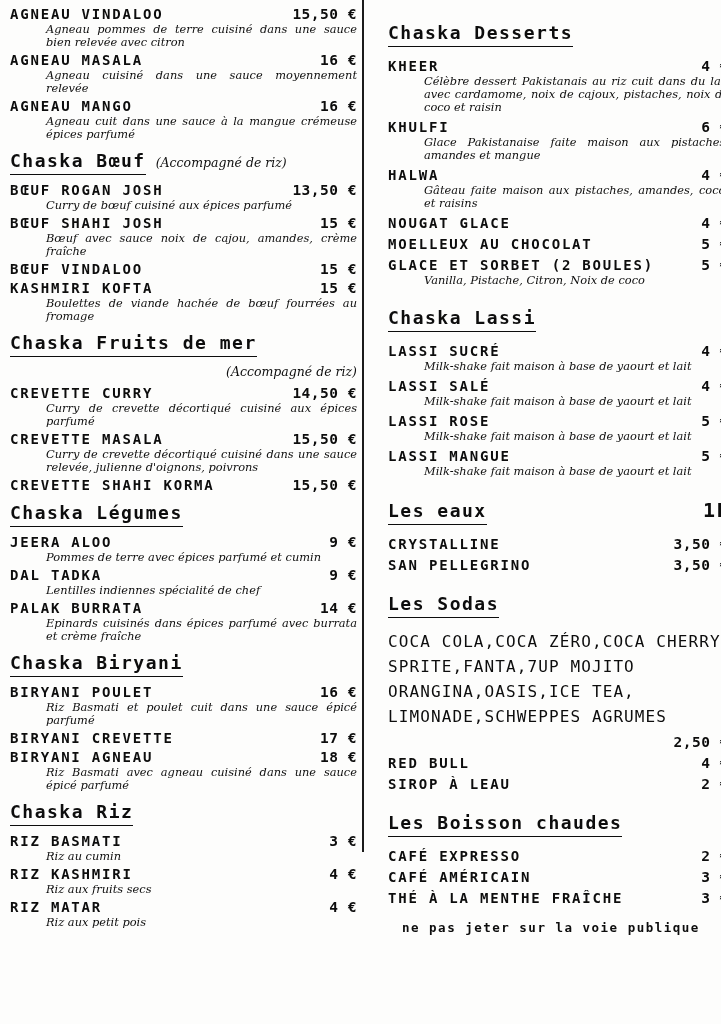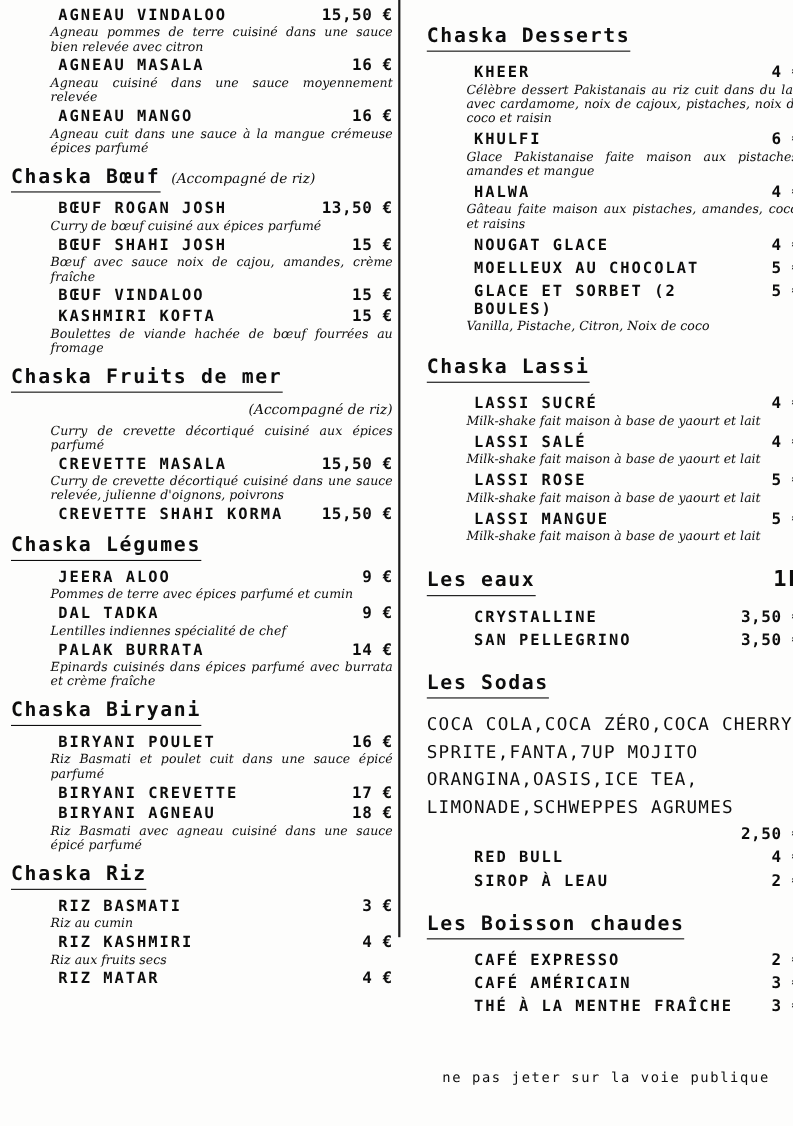--- a/index.html
+++ b/index.html
@@ -27,30 +27,30 @@
   }
   .section-title-right{margin-left:auto;font-size:20px;font-weight:bold;letter-spacing:1px;}
   .section-note-below{
     font-family:"DejaVu Serif","Liberation Serif",serif;font-style:italic;
     font-size:12.5px;text-align:right;margin:0 0 6px;
   }
 
   .menu-item{margin-bottom:3px;}
   .col-right .menu-item{margin-bottom:5px;}
   .item-row{display:flex;justify-content:space-between;align-items:baseline;}
-  .item-name{font-size:14px;font-weight:bold;letter-spacing:1.8px;line-height:16px;margin-left:43px;}
+  .item-name{font-size:14px;font-weight:bold;letter-spacing:1.8px;line-height:16px;}
   .item-price{font-size:14.5px;font-weight:bold;white-space:nowrap;margin-left:6px;letter-spacing:0.5px;}
   .item-desc{
     font-family:"DejaVu Serif","Liberation Serif",serif;font-style:italic;
     font-size:11.4px;line-height:13px;text-align:justify;margin-top:1px;margin-left:36px;
   }
   .item-name-lines{font-size:16px;font-weight:normal;letter-spacing:1.1px;line-height:25px;}
   .price-below{text-align:right;font-size:14.5px;font-weight:bold;margin-top:5px;letter-spacing:0.5px;}
 
-  .footer{position:absolute;left:402px;top:972px;font-size:12.5px;letter-spacing:1.5px;}
+  .footer{position:absolute;left:402px;top:920px;font-size:12.5px;letter-spacing:1.5px;font-weight:bold;}
 </style>
 </head>
 <body>
 
 <div class="page">
   <div class="col col-left" id="col-left">
       <section class="section">
         <div class="menu-item">
           <div class="item-row">
             <span class="item-name">AGNEAU VINDALOO</span>
@@ -105,20 +105,24 @@
           </div>
           <div class="item-desc">Boulettes de viande hachée de bœuf fourrées au fromage</div>
         </div>
       </section>
       <section class="section">
         <div class="section-header">
           <span class="section-title">Chaska Fruits de mer</span>
         </div>
         <div class="section-note-below">(Accompagné de riz)</div>
         <div class="menu-item">
+          <div class="item-row">
+            <span class="item-name">CREVETTE CURRY</span>
+            <span class="item-price">14,50 €</span>
+          </div>
           <div class="item-desc">Curry de crevette décortiqué cuisiné aux épices parfumé</div>
         </div>
         <div class="menu-item">
           <div class="item-row">
             <span class="item-name">CREVETTE MASALA</span>
             <span class="item-price">15,50 €</span>
           </div>
           <div class="item-desc">Curry de crevette décortiqué cuisiné dans une sauce relevée, julienne d'oignons, poivrons</div>
         </div>
         <div class="menu-item">
@@ -195,20 +199,21 @@
             <span class="item-name">RIZ KASHMIRI</span>
             <span class="item-price">4 €</span>
           </div>
           <div class="item-desc">Riz aux fruits secs</div>
         </div>
         <div class="menu-item">
           <div class="item-row">
             <span class="item-name">RIZ MATAR</span>
             <span class="item-price">4 €</span>
           </div>
+          <div class="item-desc">Riz aux petit pois</div>
         </div>
       </section>
     </div>
   <div class="divider"></div>
   <div class="col col-right" id="col-right">
       <section class="section">
         <div class="section-header">
           <span class="section-title">Chaska Desserts</span>
         </div>
         <div class="menu-item">

